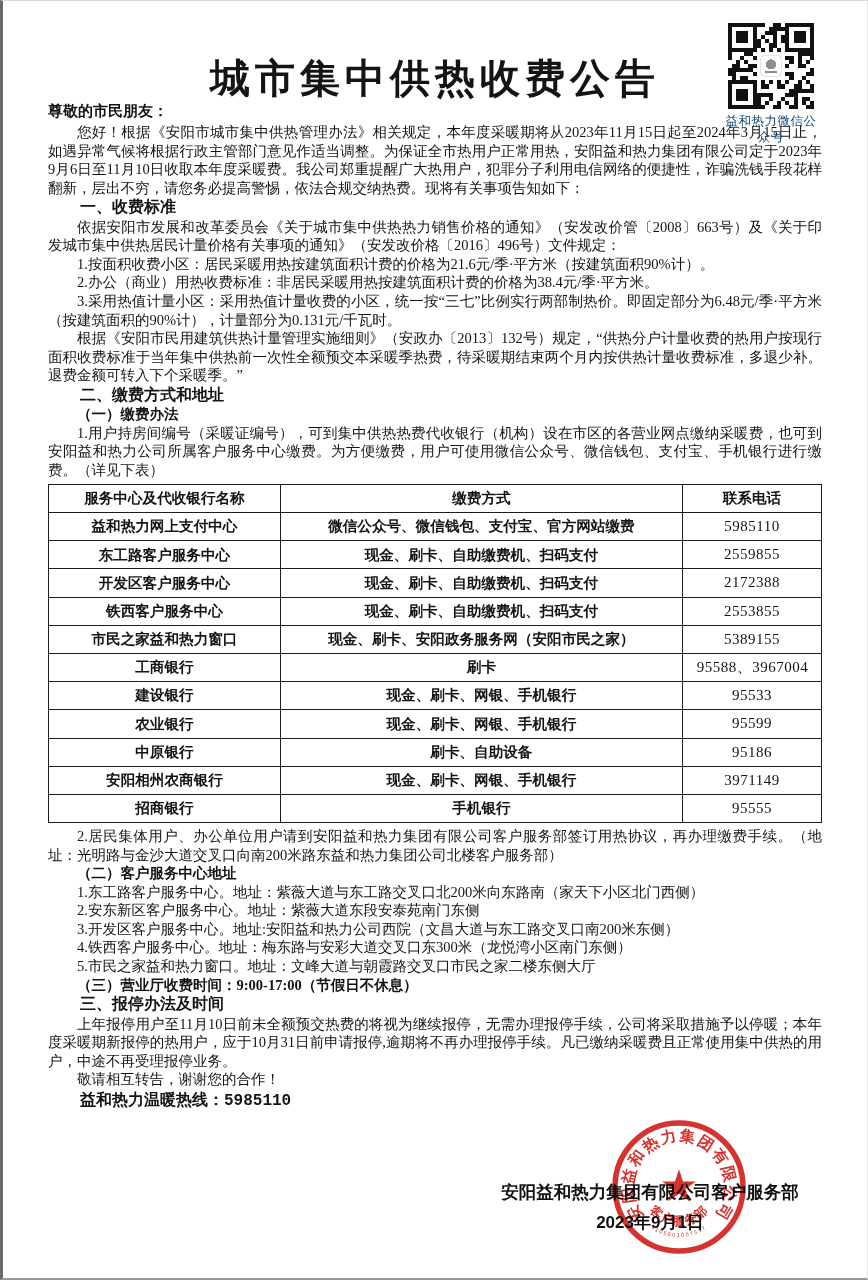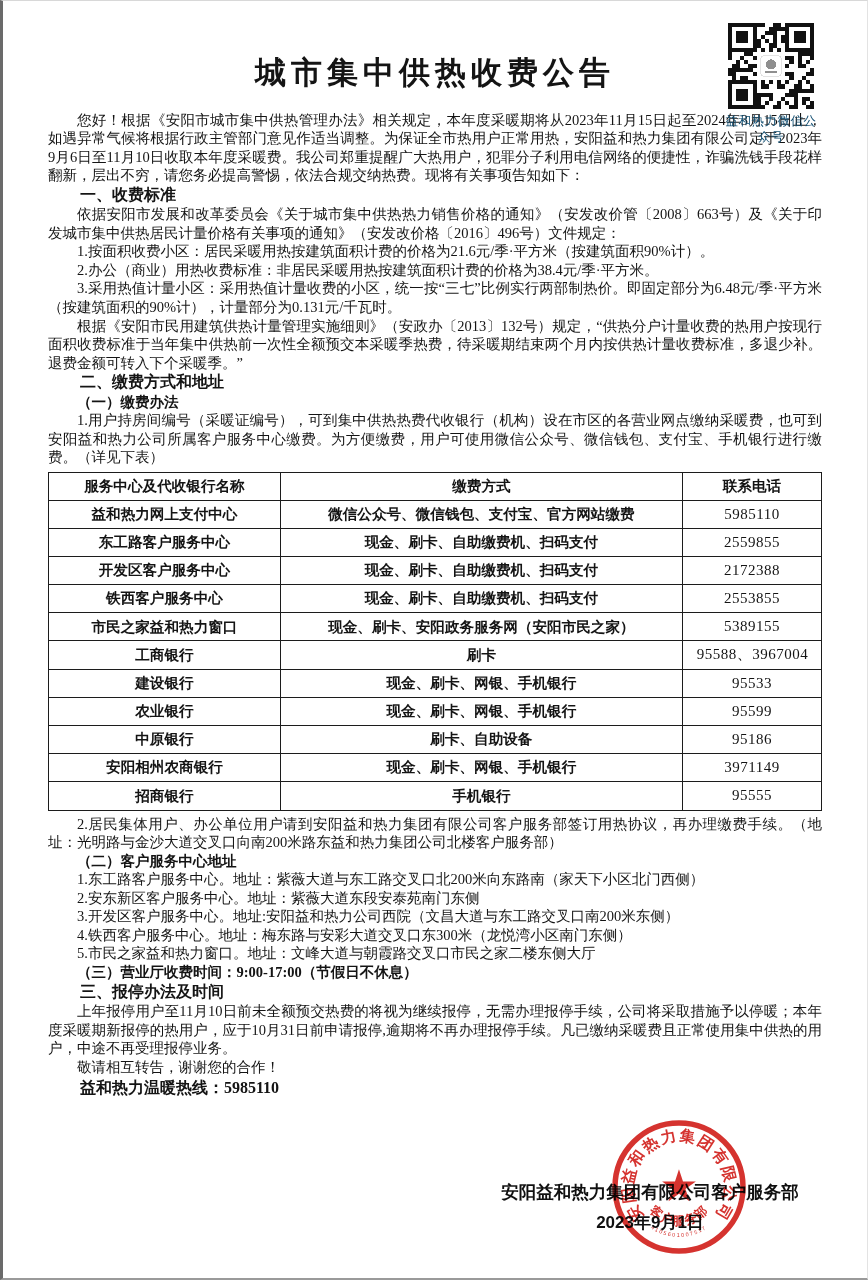--- a/index.html
+++ b/index.html
@@ -13,25 +13,25 @@
     color:#141414;
     font-family:"Liberation Serif","DejaVu Serif",serif;
     font-size:14.5px;
     line-height:1.28;
     border-left:3px solid #6a6a6a;
     border-bottom:2px solid #9a9a9a;
     border-top:1px solid #d8d8d8;
     border-right:1px solid #e3e3e3;
   }
   .title{
-    margin:54px 0 20px;
+    margin:54px 0 0;
     text-align:center;
     font-family:"Liberation Sans","DejaVu Sans",sans-serif;
     font-weight:bold;
-    font-size:31px;
+    font-size:40px;
     letter-spacing:5px;
     line-height:1.15;
   }
   .qr-block{
     position:absolute;top:22px;right:46px;width:100px;text-align:center;
   }
   .qr-block svg{display:block;margin:0 auto;}
   .qr-caption{margin-top:4px;font-size:12.5px;color:#0c4a6e;letter-spacing:.5px;}
   .greeting{
     margin:0 0 3px;
@@ -59,21 +59,21 @@
   }
   table.pay td.phone{
     font-family:"Liberation Serif","DejaVu Serif",serif;
     font-weight:normal;font-size:15px;letter-spacing:.5px;
   }
   .col-name{width:30%;}
   .col-method{width:52%;}
   .col-phone{width:18%;}
   .hotline{
     margin:2px 0 0;text-indent:2em;
-    font-family:Liberation Serif, serif;
+    font-family:Liberation Mono, monospace;
     font-weight:bold;font-size:16px;
   }
   .sig-block{
     position:absolute;top:1180px;right:42px;width:350px;
     text-align:center;
     font-family:"Liberation Sans","DejaVu Sans",sans-serif;
     font-weight:bold;font-size:17.5px;color:#101010;
   }
   .sig-date{margin-top:9px;font-size:17px;}
   .seal{
@@ -227,20 +227,21 @@
         <rect x="8" y="8" width="5" height="5" rx="0.7" fill="#ffffff" stroke="#dddddd" stroke-width="0.2"></rect>
         <circle cx="10.5" cy="10.1" r="1.25" fill="#8f8f8f"></circle>
         <rect x="9.1" y="11.7" width="2.8" height="0.55" fill="#8f8f8f"></rect>
       </g>
     </svg>
     <div class="qr-caption">益和热力微信公众号</div>
   </div>
 
   <h1 class="title">城市集中供热收费公告</h1>
 
+  <p class="greeting">尊敬的市民朋友：</p>
   <p class="para">您好！根据《安阳市城市集中供热管理办法》相关规定，本年度采暖期将从2023年11月15日起至2024年3月15日止，如遇异常气候将根据行政主管部门意见作适当调整。为保证全市热用户正常用热，安阳益和热力集团有限公司定于2023年9月6日至11月10日收取本年度采暖费。我公司郑重提醒广大热用户，犯罪分子利用电信网络的便捷性，诈骗洗钱手段花样翻新，层出不穷，请您务必提高警惕，依法合规交纳热费。现将有关事项告知如下：</p>
 
   <p class="h2">一、收费标准</p>
   <p class="para">依据安阳市发展和改革委员会《关于城市集中供热热力销售价格的通知》（安发改价管〔2008〕663号）及《关于印发城市集中供热居民计量价格有关事项的通知》（安发改价格〔2016〕496号）文件规定：</p>
   <p class="para">1.按面积收费小区：居民采暖用热按建筑面积计费的价格为21.6元/季·平方米（按建筑面积90%计）。</p>
   <p class="para">2.办公（商业）用热收费标准：非居民采暖用热按建筑面积计费的价格为38.4元/季·平方米。</p>
   <p class="para">3.采用热值计量小区：采用热值计量收费的小区，统一按“三七”比例实行两部制热价。即固定部分为6.48元/季·平方米（按建筑面积的90%计），计量部分为0.131元/千瓦时。</p>
   <p class="para">根据《安阳市民用建筑供热计量管理实施细则》（安政办〔2013〕132号）规定，“供热分户计量收费的热用户按现行面积收费标准于当年集中供热前一次性全额预交本采暖季热费，待采暖期结束两个月内按供热计量收费标准，多退少补。退费金额可转入下个采暖季。”</p>
 
   <p class="h2">二、缴费方式和地址</p>

